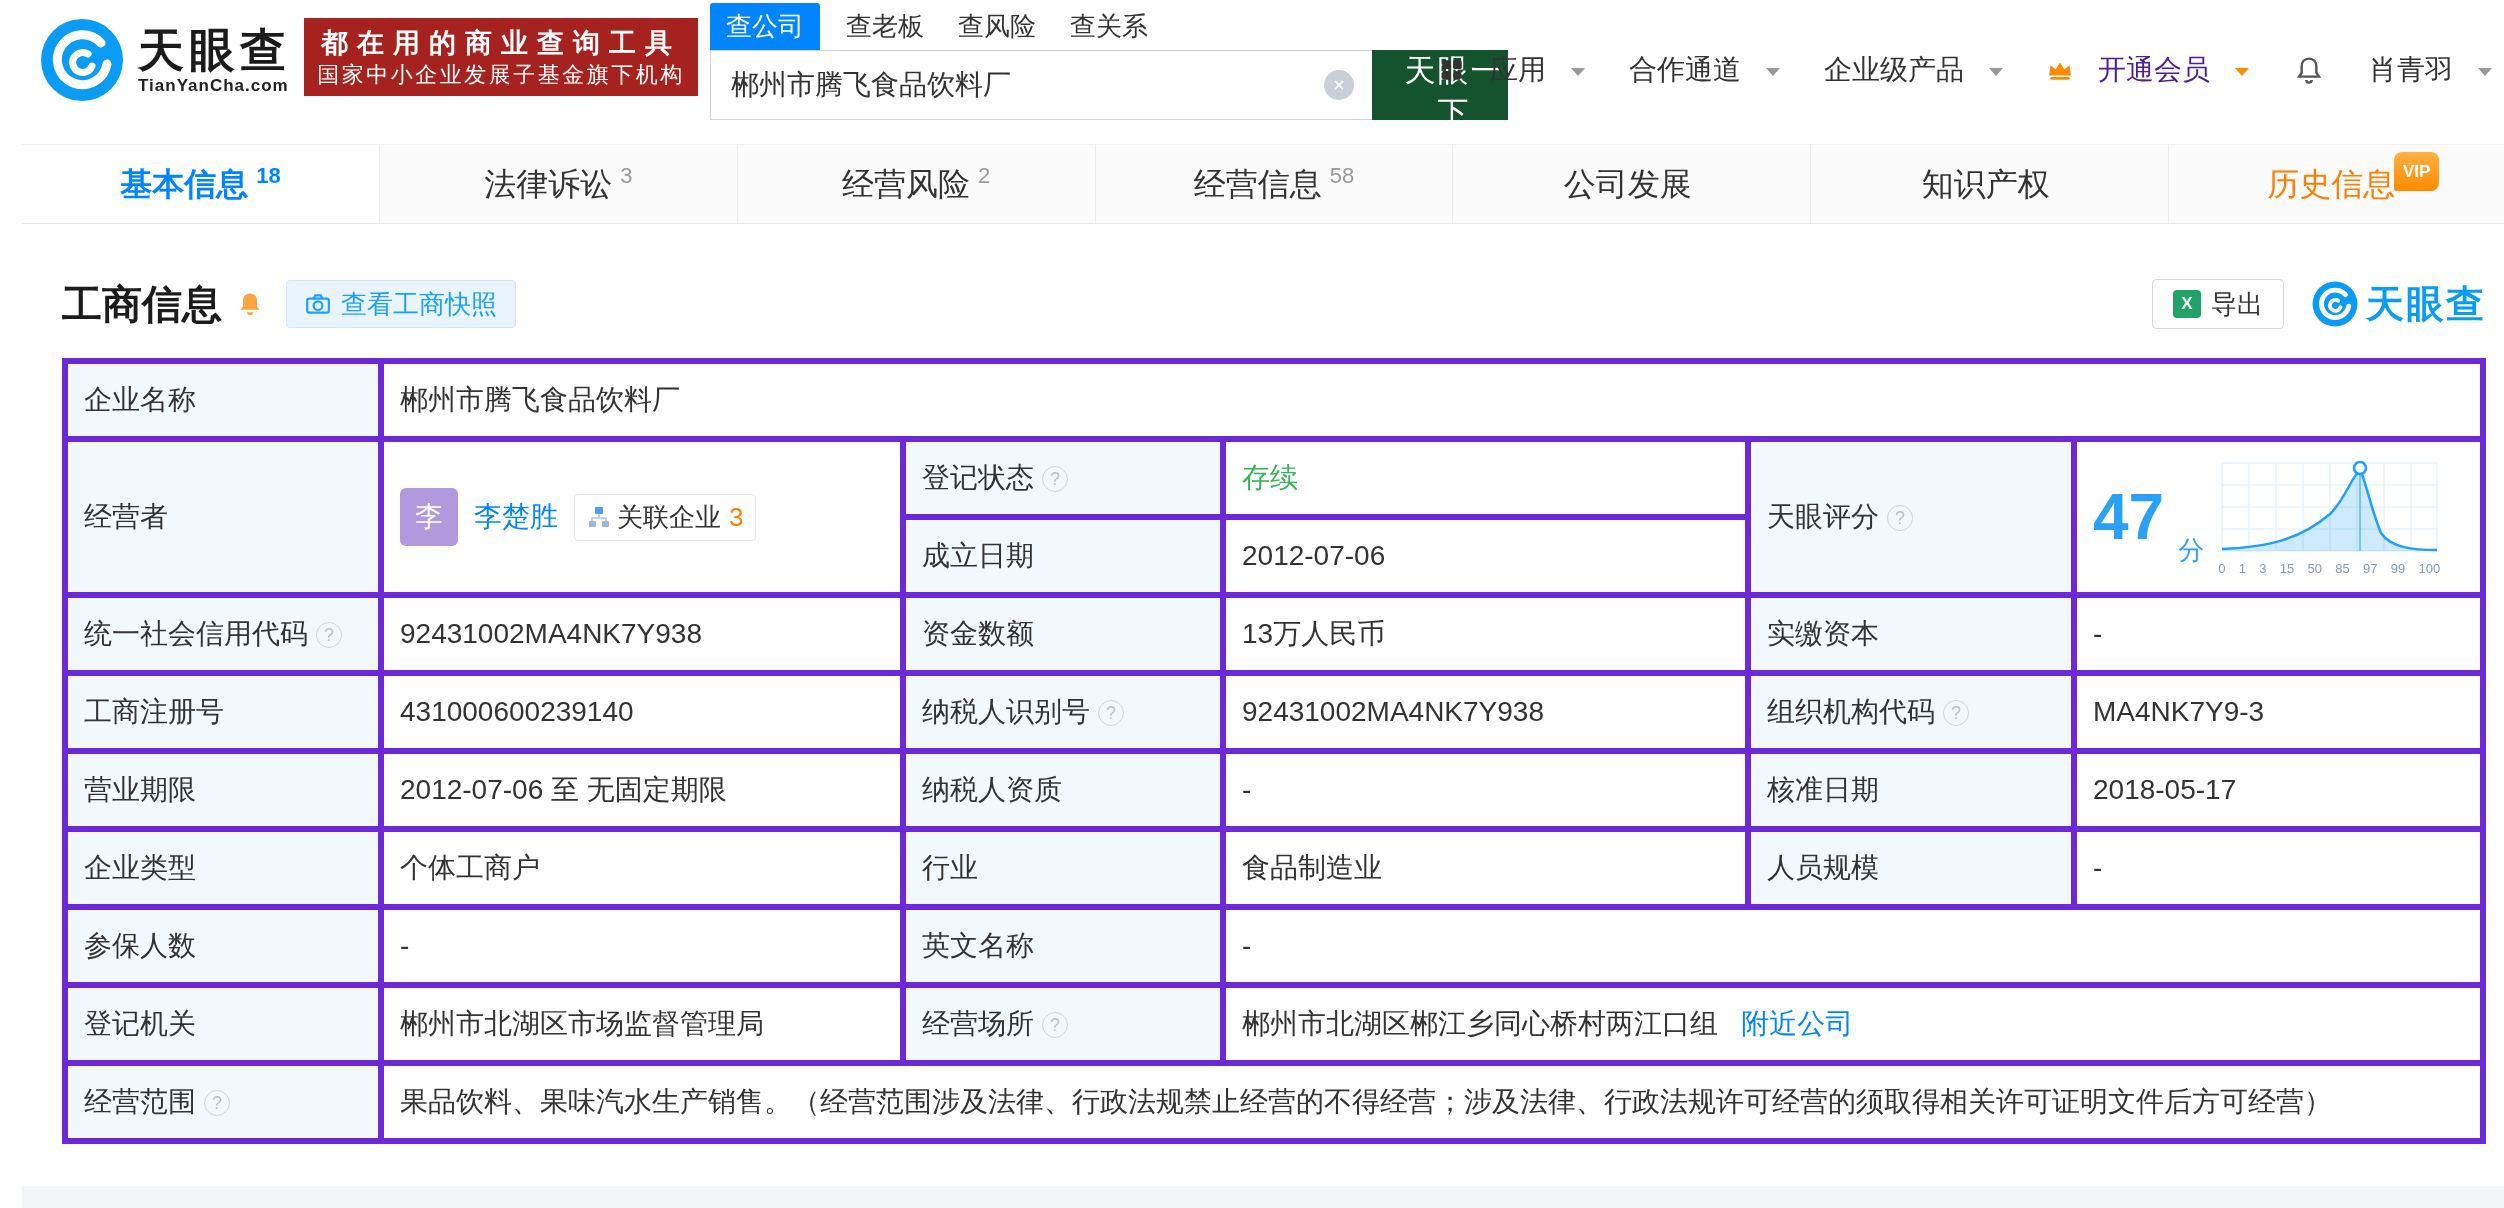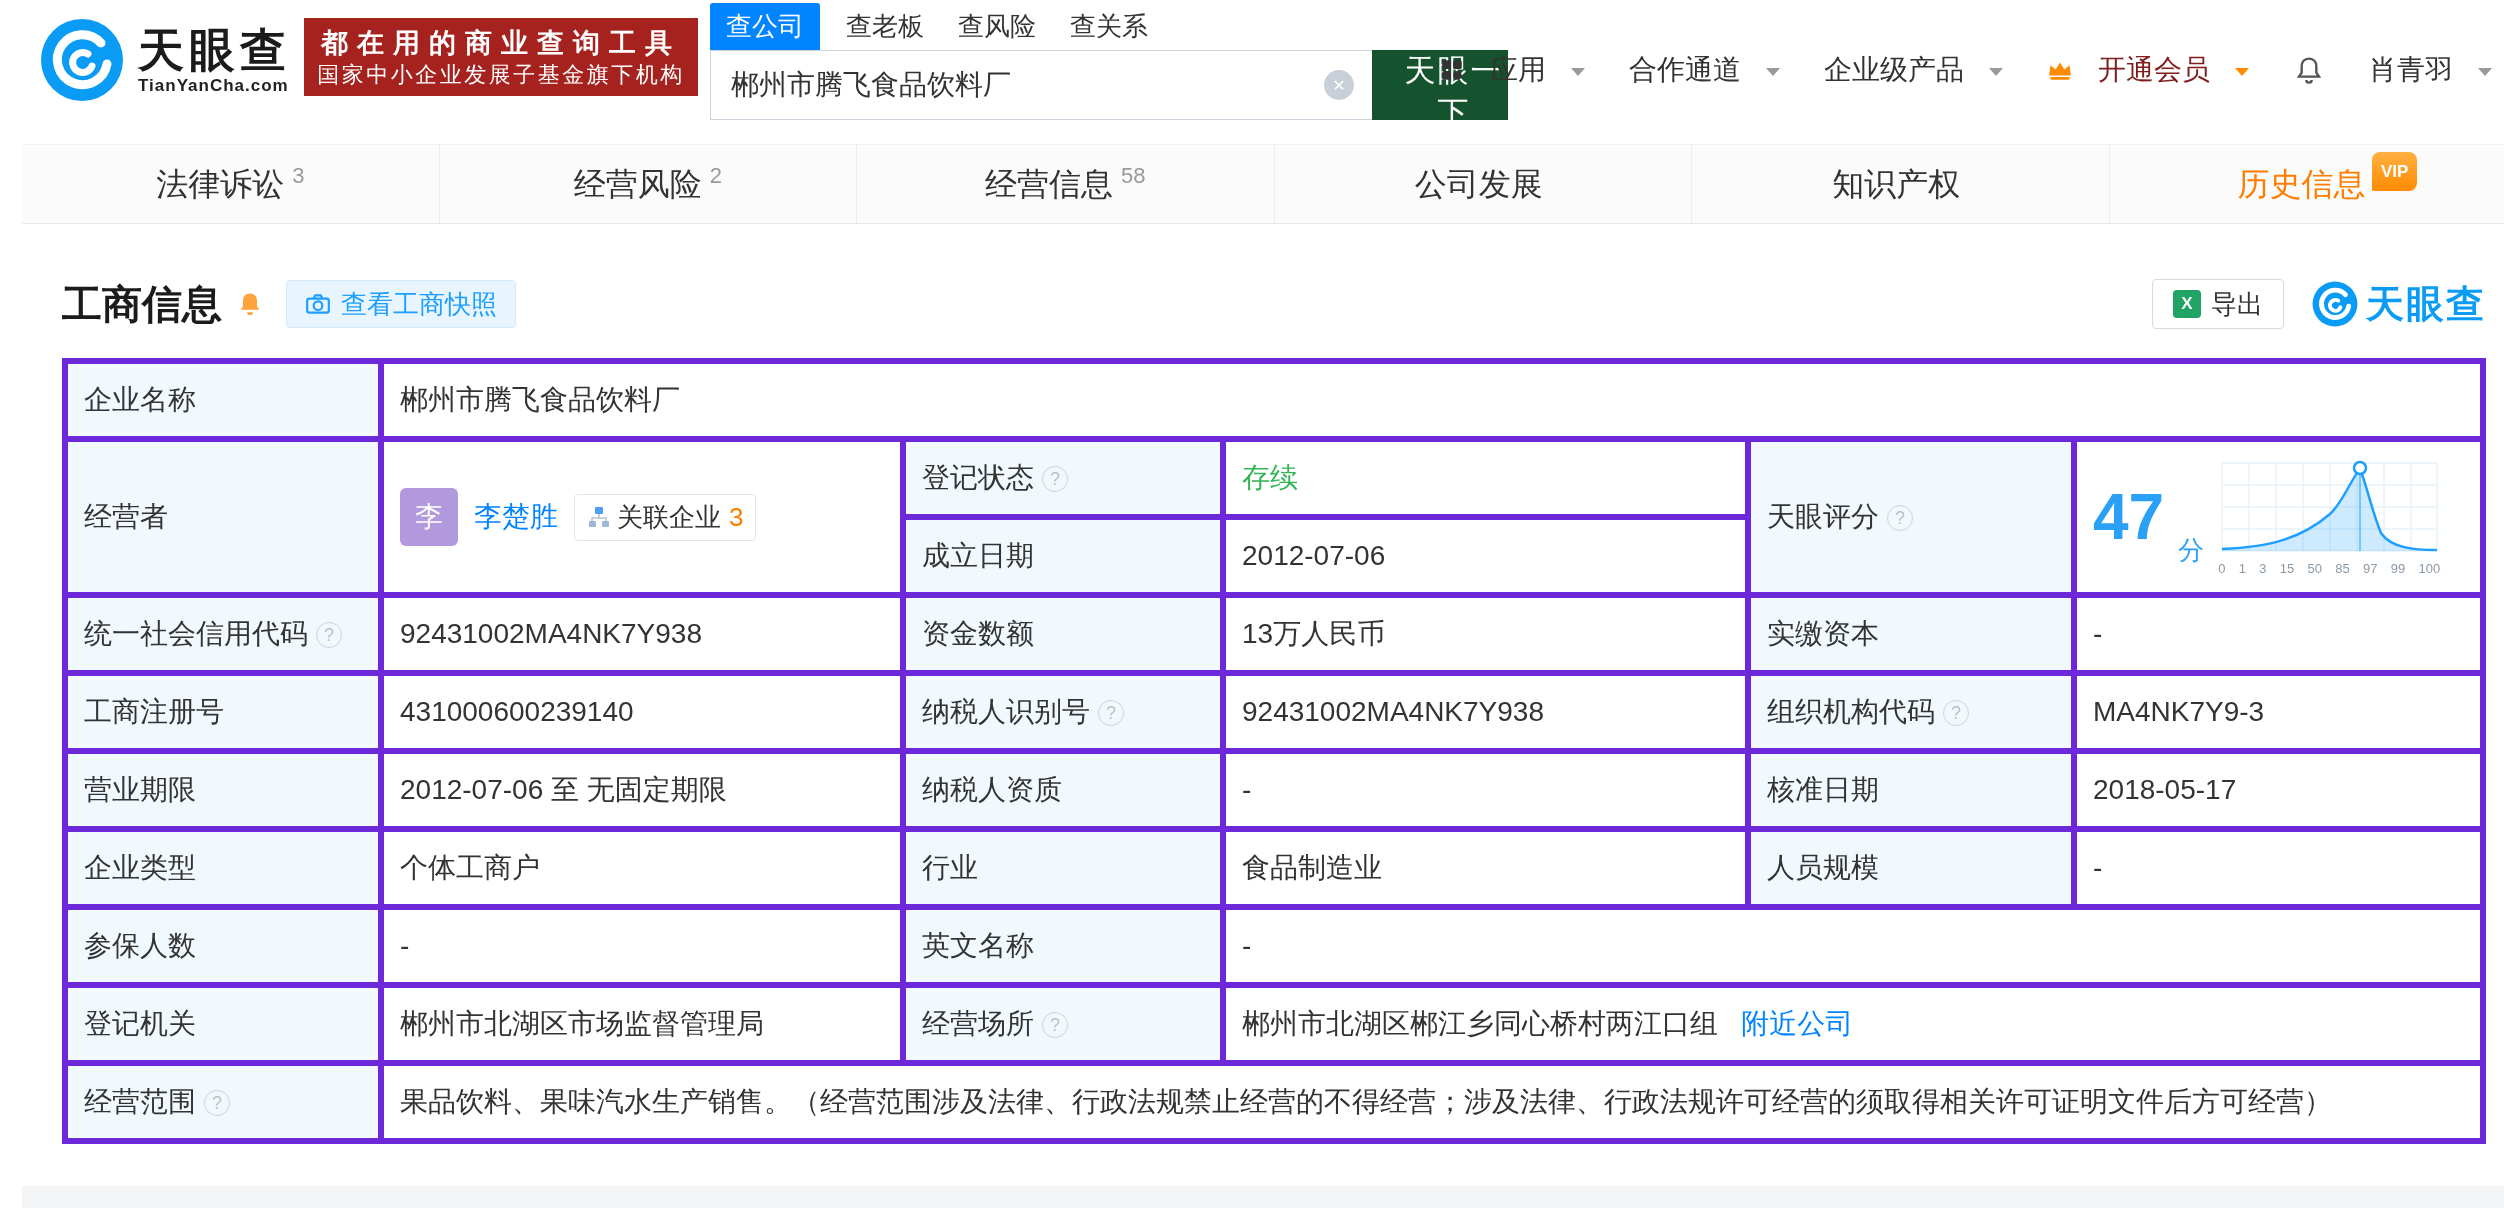--- a/index.html
+++ b/index.html
@@ -28,21 +28,21 @@
   .search-box input { width:100%; height:100%; border:1px solid #ccd5dd; border-right:none; outline:none;
                       font-size:28px; color:#333; padding:0 70px 0 20px; font-family:inherit; }
   .clear-btn { position:absolute; right:18px; top:20px; width:30px; height:30px; border-radius:50%;
                background:#c9cfd8; color:#fff; font-size:16px; display:flex; align-items:center;
                justify-content:center; cursor:pointer; }
   .search-btn { width:136px; height:70px; background:#14532d; color:#fff; border:none; font-size:31px;
                 letter-spacing:2px; cursor:pointer; font-family:inherit;padding-left:28px; }
 
   .topnav { position:absolute; right:34px; top:44px; display:flex; align-items:center; gap:44px; height:52px; }
   .nav-item { display:flex; align-items:center; gap:25px; font-size:28px; color:#333; cursor:pointer; white-space:nowrap; }
-  .nav-item.vip { color:#7f1d1d;text-align:center; }
+  .nav-item.vip { color:#4c1d95;text-align:center; }
   .caret { width:0; height:0; border-left:7px solid transparent; border-right:7px solid transparent;
            border-top:8px solid #999; display:inline-block; margin-top:4px; }
   .nav-item.vip .caret { border-top-color:#ff8a00; }
 
   
   .tabbar { display:flex; height:80px; border-top:1px solid #f0f0f0; border-bottom:1px solid #e8e8e8; background:#fbfbfb; }
   .tab { flex:1; position:relative; text-align:center; line-height:78px; font-size:32px; color:#333;
          border-right:1px solid #ececec; cursor:pointer; white-space:nowrap; }
   .tab:last-child { border-right:none; }
   .tab .cnt { font-size:22px; color:#999; margin-left:8px; position:relative; top:-12px; }
@@ -171,20 +171,23 @@
         </svg>
       </div>
       <div class="nav-item">
         <span>肖青羽</span>
         <i class="caret"></i>
       </div>
     </nav>
   </header>
 
   <nav class="tabbar">
+    <div class="tab active">
+      <span>基本信息</span><span class="cnt">18</span>
+    </div>
     <div class="tab">
       <span>法律诉讼</span><span class="cnt">3</span>
     </div>
     <div class="tab">
       <span>经营风险</span><span class="cnt">2</span>
     </div>
     <div class="tab">
       <span>经营信息</span><span class="cnt">58</span>
     </div>
     <div class="tab">

